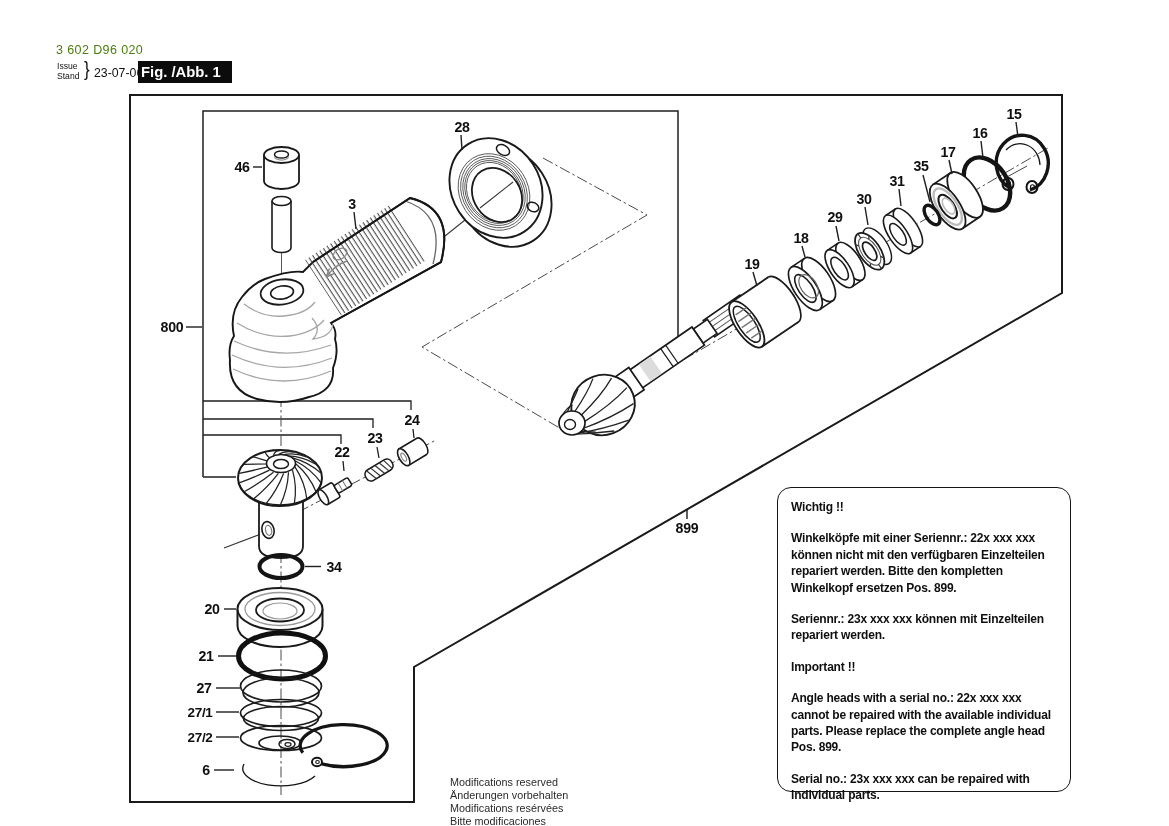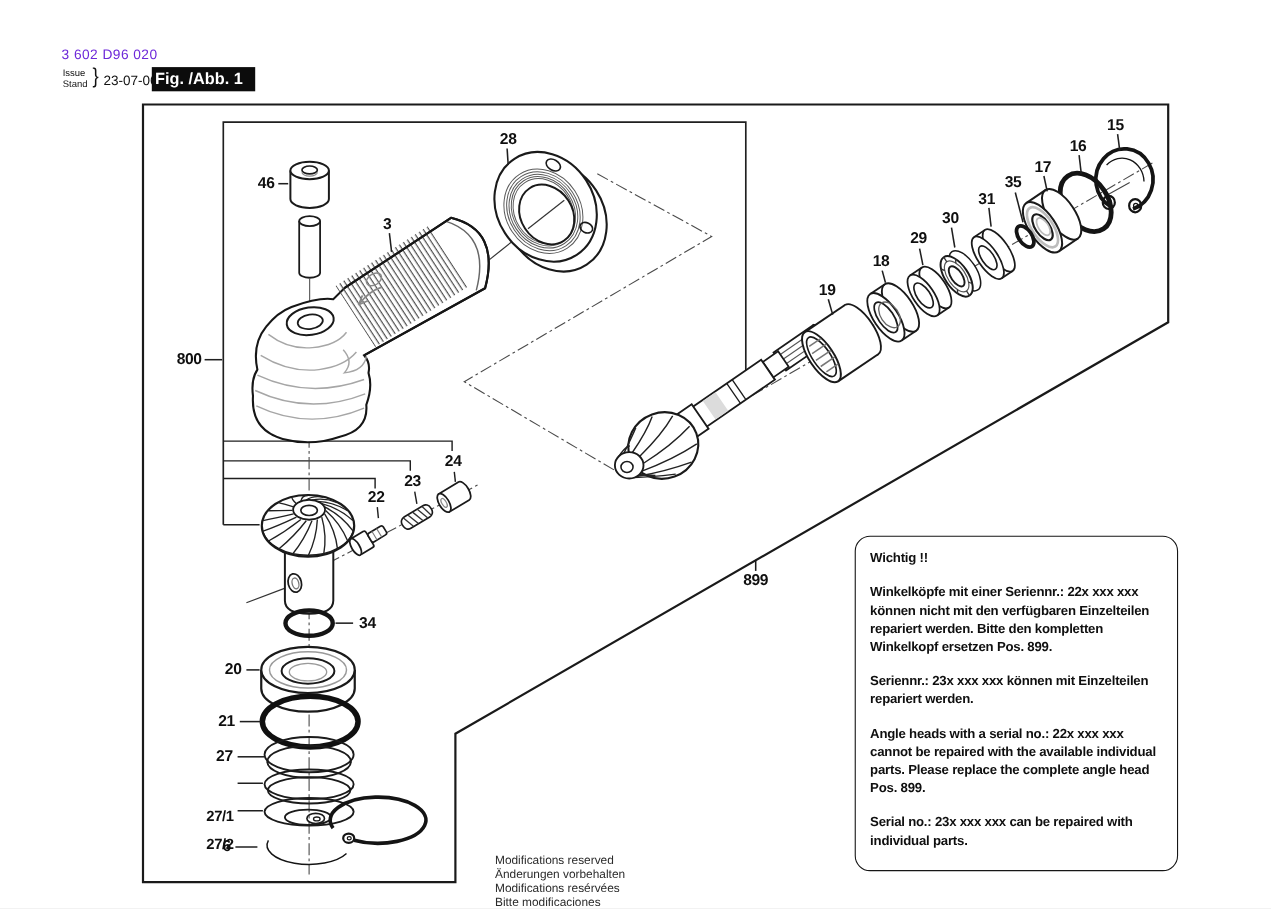--- a/index.html
+++ b/index.html
@@ -1,27 +1,27 @@
 <!DOCTYPE html>
 <html><head>
 <meta charset="utf-8">
 <style>
   html,body{margin:0;padding:0;background:#e8e8e8;}
   .stage{position:relative;width:1169px;height:826px;background:#ffffff;overflow:hidden;
          font-family:"Liberation Sans",sans-serif;color:#111;}
   .stage svg{position:absolute;left:0;top:0;}
-  .hdr-partno{position:absolute;left:56px;top:43px;font-size:12.5px;letter-spacing:.4px;color:#6d28d9;}
+  .hdr-partno{position:absolute;left:56px;top:43px;font-size:12.5px;letter-spacing:.4px;color:#4d7c0f;}
   .hdr-issue{position:absolute;left:57px;top:62px;font-size:8.6px;line-height:9.6px;color:#111;}
   .hdr-brace{position:absolute;left:84px;top:60px;font-size:17px;transform:scaleY(1.15);color:#111;}
   .hdr-date{position:absolute;left:94px;top:66px;font-size:12.3px;color:#111;}
   .fig-chip{position:absolute;left:138px;top:61px;width:94px;height:22px;background:#0c0c0c;color:#fff;
             font-size:14.8px;font-weight:bold;line-height:22px;padding-left:3px;box-sizing:border-box;}
   .callout{position:absolute;transform:translate(-50%,-50%);font-weight:bold;font-size:14.2px;
            letter-spacing:-.3px;color:#0f0f0f;white-space:nowrap;}
-  .small-co{font-size:13.5px;margin-top:30px;}
+  .small-co{font-size:13.5px;}
   .notice{position:absolute;left:777px;top:487px;width:294px;height:305px;box-sizing:border-box;
           border:1.7px solid #161616;border-radius:14px;padding:11px 12px 10px 13px;background:#fff;
           font-size:12px;font-weight:bold;line-height:16.4px;letter-spacing:-.2px;color:#0f0f0f;}
   .notice p{margin:0 0 15px 0;}
   .notice p:last-child{margin-bottom:0;}
   .footer{position:absolute;left:450px;top:776px;font-size:10.8px;line-height:13px;color:#2a2a2a;}
 </style>
 </head>
 <body>
 
@@ -370,20 +370,21 @@
   <div class="callout" style="left:204px;top:688px">27</div>
   <div class="callout small-co" style="left:200px;top:712px">27/1</div>
   <div class="callout small-co" style="left:200px;top:737px">27/2</div>
   <div class="callout" style="left:206px;top:770px">6</div>
   <div class="callout" style="left:687px;top:528px">899</div>
 
   <div class="notice">
     <p>Wichtig !!</p>
     <p>Winkelköpfe mit einer Seriennr.: 22x xxx xxx können nicht mit den verfügbaren Einzelteilen repariert werden. Bitte den kompletten Winkelkopf ersetzen Pos. 899.</p>
     <p>Seriennr.: 23x xxx xxx können mit Einzelteilen repariert werden.</p>
+    <p>Important !!</p>
     <p>Angle heads with a serial no.: 22x xxx xxx cannot be repaired with the available individual parts. Please replace the complete angle head Pos. 899.</p>
     <p>Serial no.: 23x xxx xxx can be repaired with individual parts.</p>
   </div>
 
   <div class="footer">
     <div>Modifications reserved</div>
     <div>Änderungen vorbehalten</div>
     <div>Modifications resérvées</div>
     <div>Bitte modificaciones</div>
   </div>

